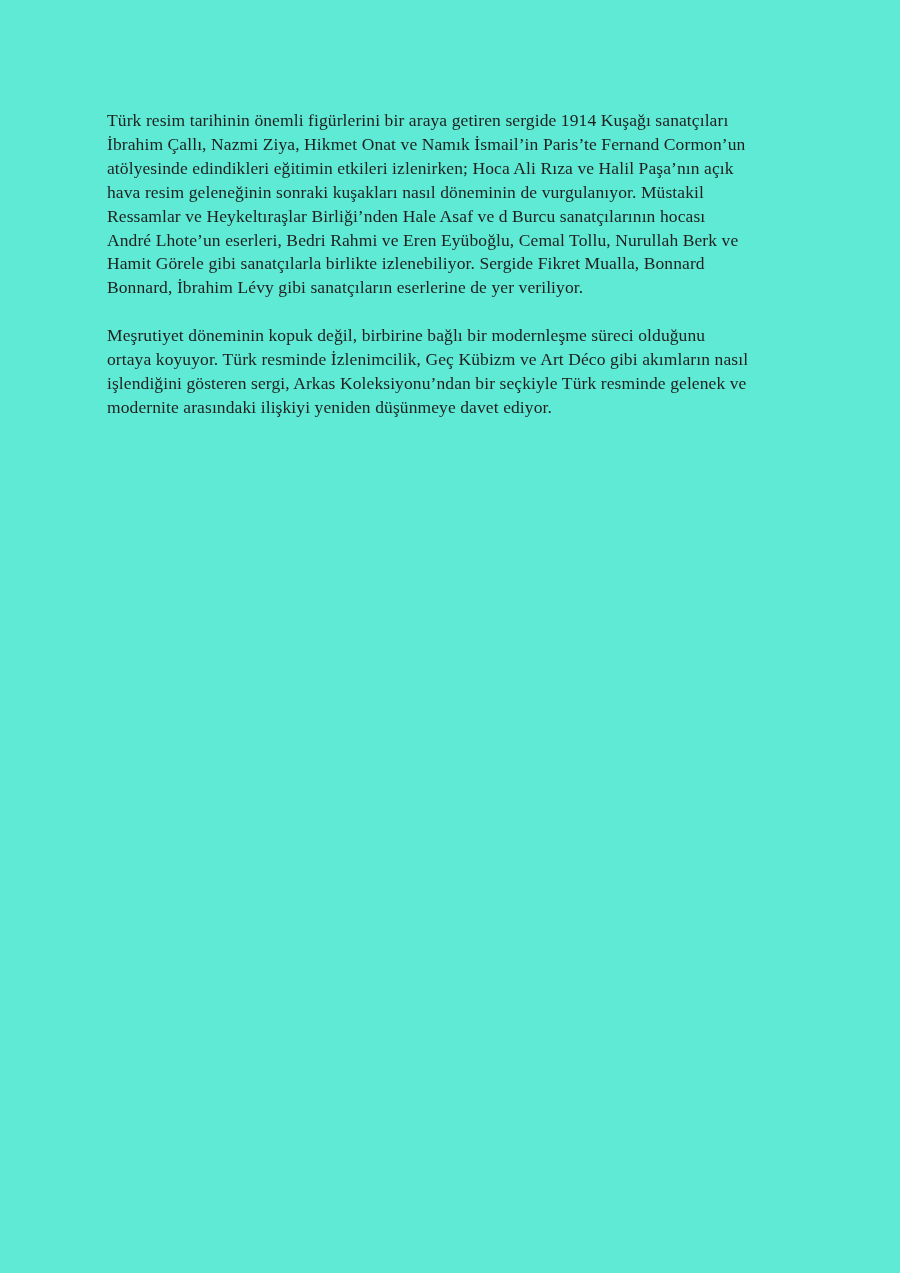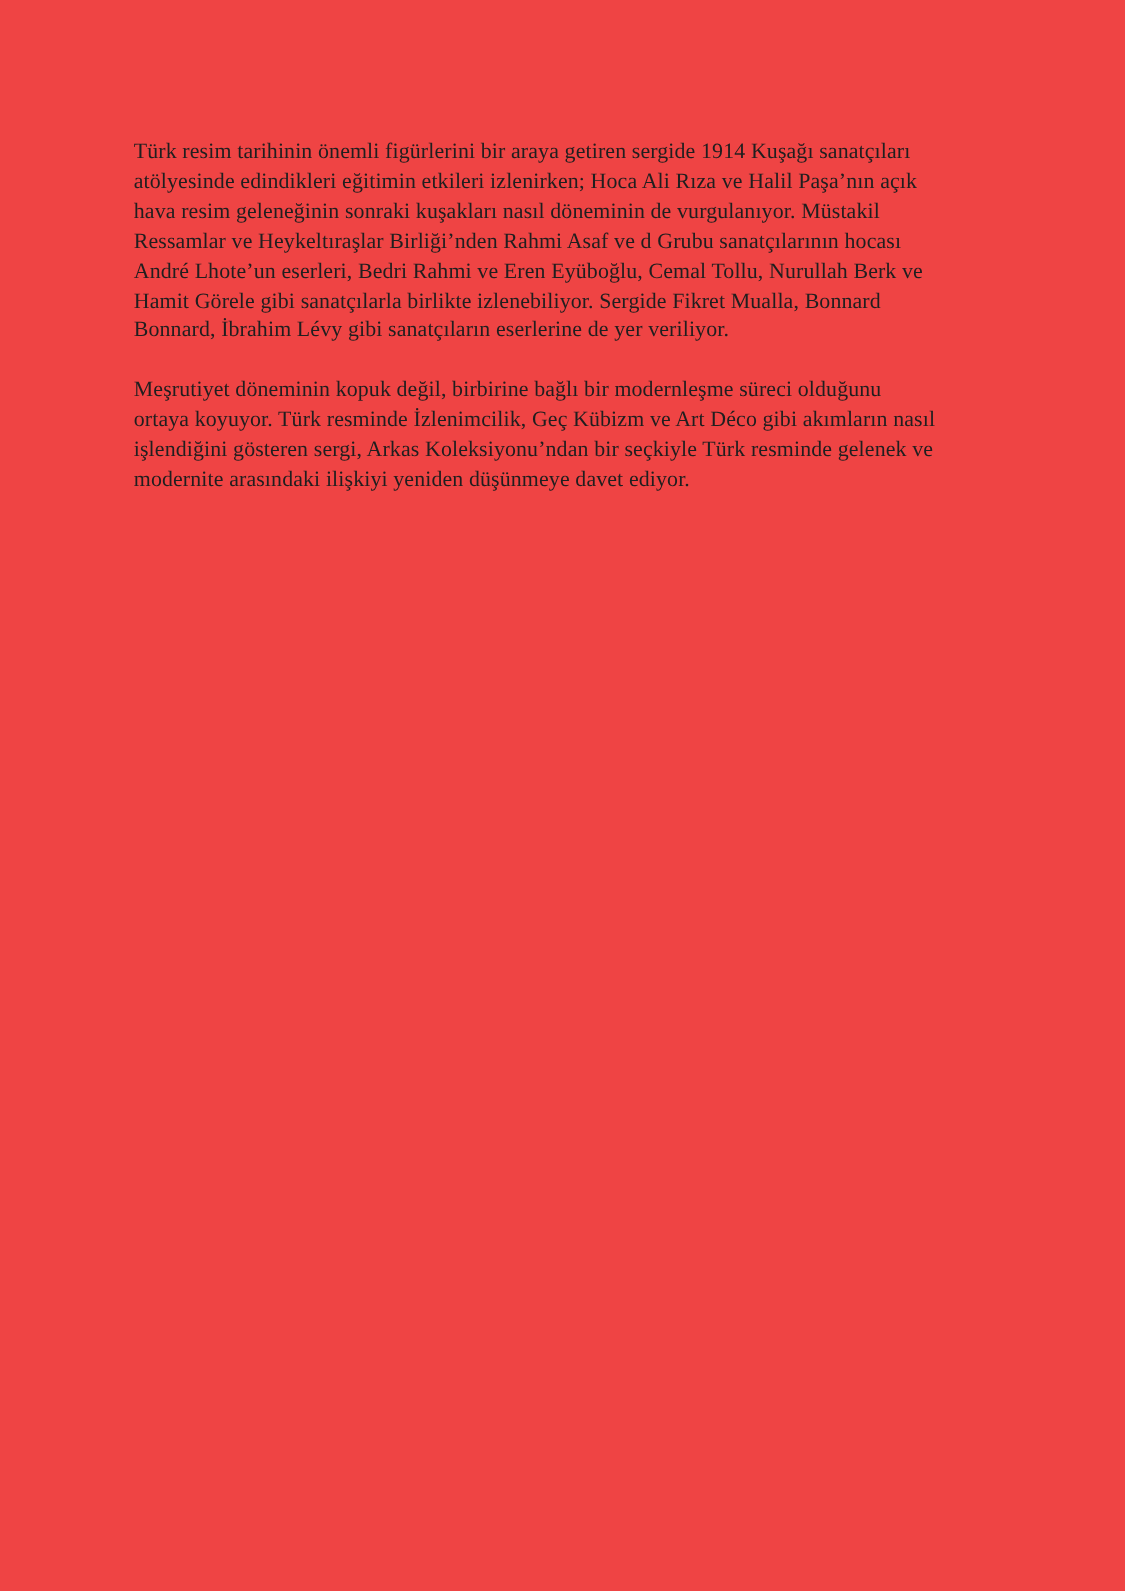--- a/index.html
+++ b/index.html
@@ -10,21 +10,21 @@
     width: 900px;
     height: 1273px;
     background: #ffffff;
     font-family: "Liberation Serif", "DejaVu Serif", serif;
     overflow: hidden;
   }
   .page {
     position: relative;
     width: 900px;
     height: 1273px;
-    background: #ef4444;
+    background: #5eead4;
   }
   .text-block {
     position: absolute;
     left: 107px;
     top: 109px;
     width: 700px;
     color: #1f1f1f;
     font-size: 17.5px;
     line-height: 23.9px;
     letter-spacing: 0.1px;
@@ -38,23 +38,24 @@
   }
 </style>
 </head>
 <body>
 
 <div class="page">
   <div class="text-block">
 
     <div class="paragraph">
       <span class="text-line">Türk resim tarihinin önemli figürlerini bir araya getiren sergide 1914 Kuşağı sanatçıları</span>
+      <span class="text-line">İbrahim Çallı, Nazmi Ziya, Hikmet Onat ve Namık İsmail’in Paris’te Fernand Cormon’un</span>
       <span class="text-line">atölyesinde edindikleri eğitimin etkileri izlenirken; Hoca Ali Rıza ve Halil Paşa’nın açık</span>
       <span class="text-line">hava resim geleneğinin sonraki kuşakları nasıl döneminin de vurgulanıyor. Müstakil</span>
-      <span class="text-line">Ressamlar ve Heykeltıraşlar Birliği’nden Rahmi Asaf ve d Grubu sanatçılarının hocası</span>
+      <span class="text-line">Ressamlar ve Heykeltıraşlar Birliği’nden Hale Asaf ve d Burcu sanatçılarının hocası</span>
       <span class="text-line">André Lhote’un eserleri, Bedri Rahmi ve Eren Eyüboğlu, Cemal Tollu, Nurullah Berk ve</span>
       <span class="text-line">Hamit Görele gibi sanatçılarla birlikte izlenebiliyor. Sergide Fikret Mualla, Bonnard</span>
       <span class="text-line">Bonnard, İbrahim Lévy gibi sanatçıların eserlerine de yer veriliyor.</span>
     </div>
 
     <div class="paragraph">
       <span class="text-line">Meşrutiyet döneminin kopuk değil, birbirine bağlı bir modernleşme süreci olduğunu</span>
       <span class="text-line">ortaya koyuyor. Türk resminde İzlenimcilik, Geç Kübizm ve Art Déco gibi akımların nasıl</span>
       <span class="text-line">işlendiğini gösteren sergi, Arkas Koleksiyonu’ndan bir seçkiyle Türk resminde gelenek ve</span>
       <span class="text-line">modernite arasındaki ilişkiyi yeniden düşünmeye davet ediyor.</span>

